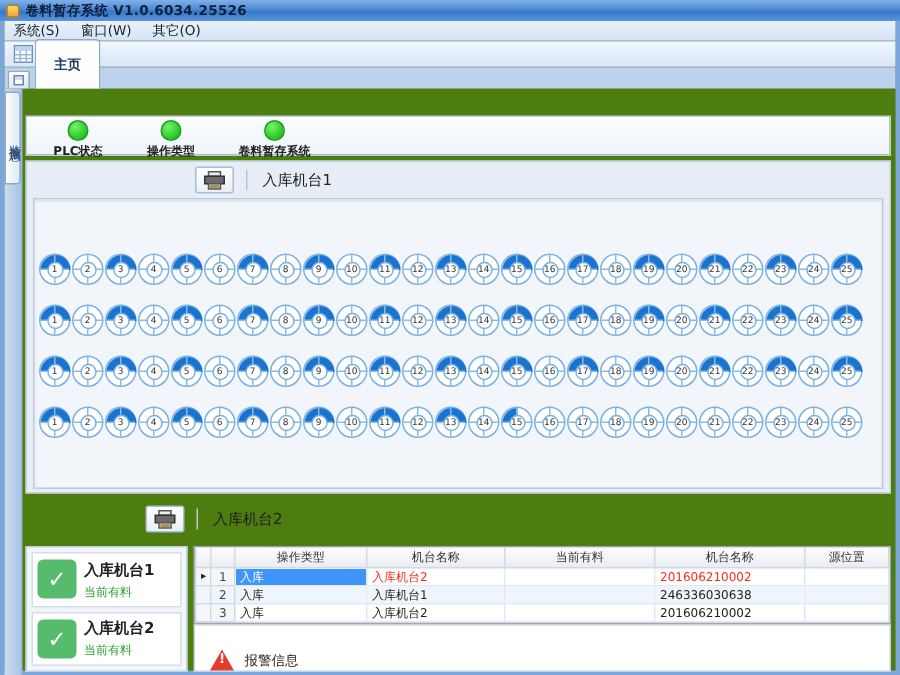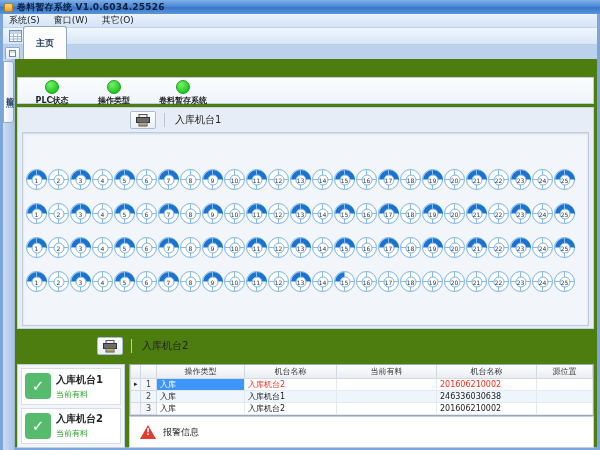--- a/index.html
+++ b/index.html
@@ -94,21 +94,21 @@
     font-size:8px; font-weight:normal; color:#333; height:13px; }
   .grid td { border:1px solid #e4e9ef; font-size:8px; color:#222; height:12px; padding:0 3px; white-space:nowrap;
     overflow:hidden; }
   .grid tr.alt td { background:#eff5fc; }
   .grid td.rownum { text-align:center; color:#444; background:#f4f6f9; border-color:#d3d9e0; }
   .grid td.rowind { background:#f4f6f9; border-color:#d3d9e0; text-align:center; color:#222; font-size:7px; }
   .grid td.sel { background:#3e95fa; color:#fff; }
   .grid tr.hot td.datacell { color:#ff2a1a; }
   .grid tr.hot td.sel { color:#fff; }
 
-  .alarm-bar { flex:1; background:#fff; border:1px solid #c3d0e0; display:flex; align-items:center;
+  .alarm-bar { flex:1; background:#fff; border:1px solid #c3d0e0; display:flex; align-items:flex-end;
     padding-left:10px; gap:7px; }
   .warn-tri { width:0; height:0; border-left:8px solid transparent; border-right:8px solid transparent;
     border-bottom:14px solid #e23d2e; position:relative; }
   .warn-tri::after { content:"!"; position:absolute; left:-2px; top:2px; color:#fff; font-size:9px; font-weight:bold; }
   .alarm-label { font-size:9px; color:#222; }
 </style>
 </head>
 <body>
 
 <div class="window">

